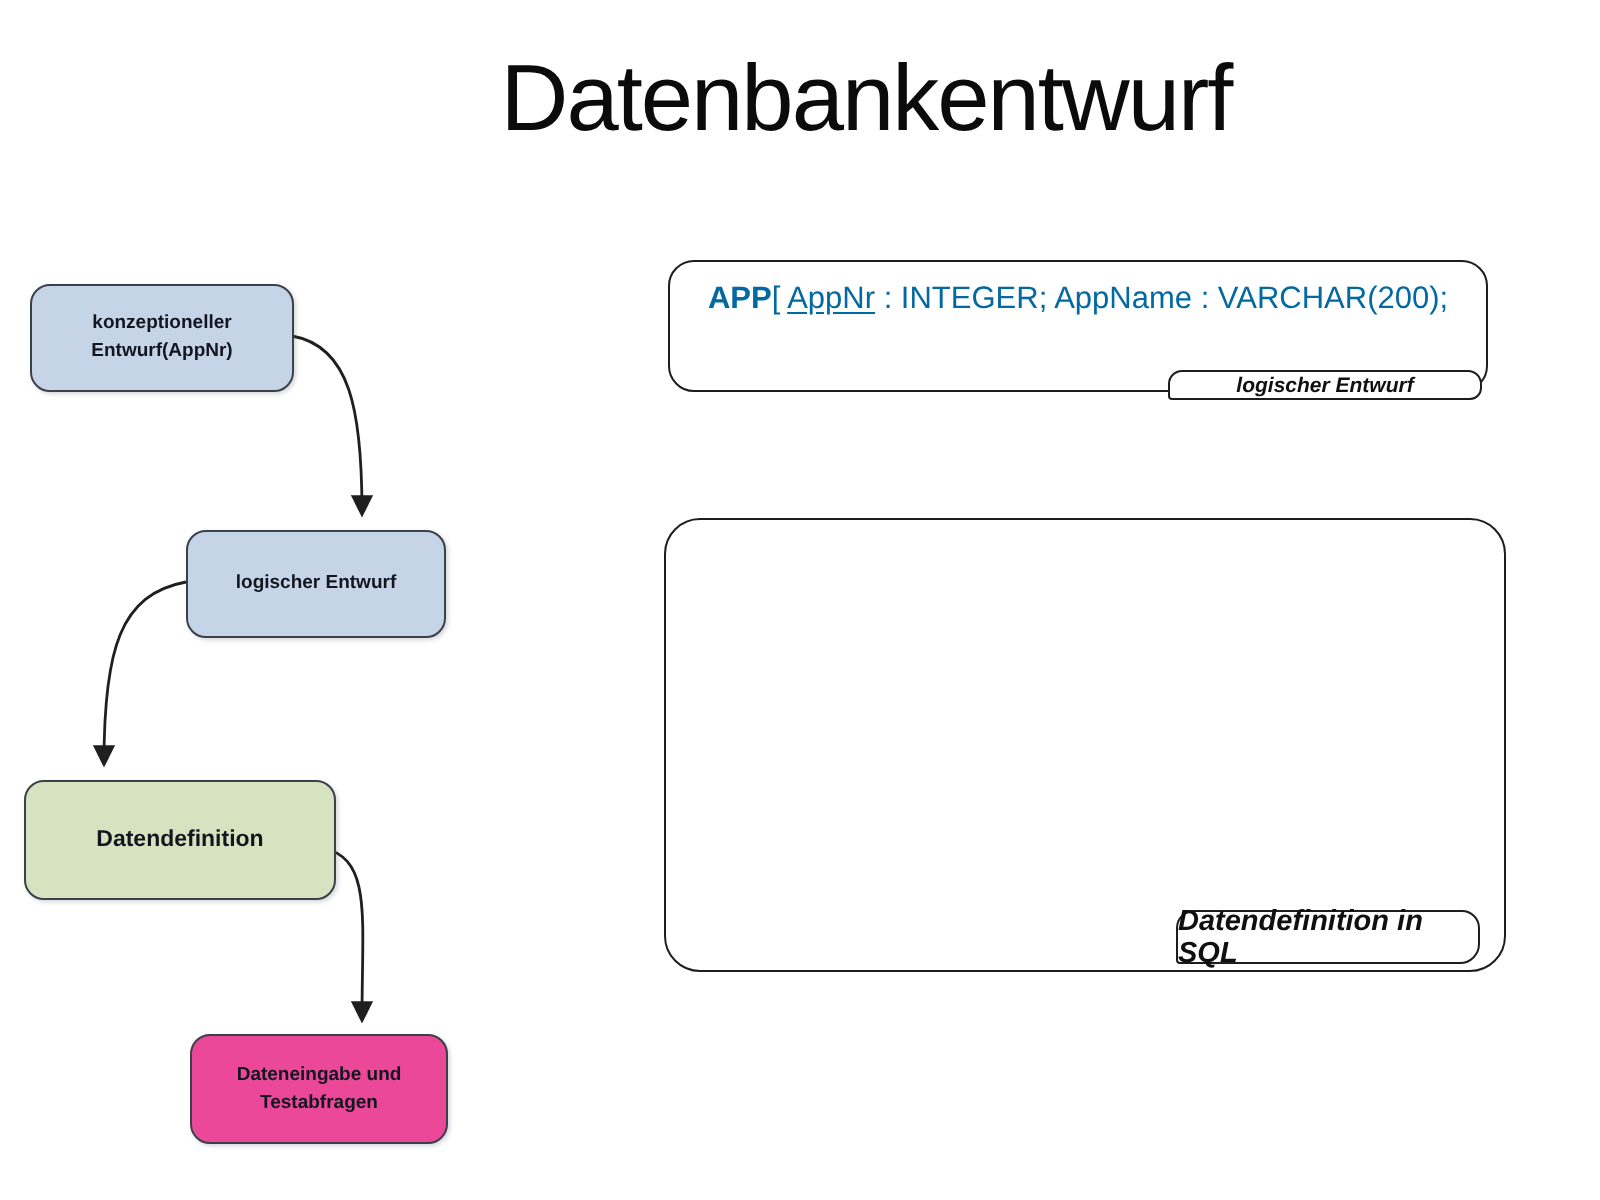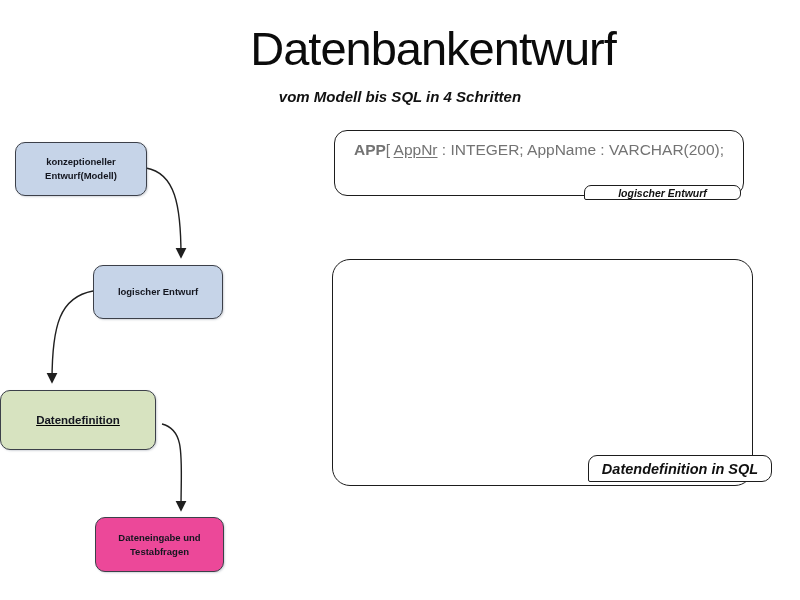--- a/index.html
+++ b/index.html
@@ -24,32 +24,32 @@
   .fbox{
     position:absolute;border:1.6px solid #3c4049;border-radius:10px;
     display:flex;align-items:center;justify-content:center;text-align:center;
     box-shadow:1px 1px 2px rgba(80,90,110,.25);
   }
   .fbox .fbox-label{
     white-space:pre-line;font-weight:bold;color:#14161f;line-height:1.45;
   }
   .fb1{left:15px;top:142px;width:130px;height:52px;font-size:9.5px;}
   .fb2{left:93px;top:265px;width:128px;height:52px;font-size:9.5px;}
-  .fb3{left:0;top:390px;width:154px;height:58px;font-size:11.5px;text-decoration:underline;}
+  .fb3{left:12px;top:390px;width:154px;height:58px;font-size:11.5px;}
   .fb4{left:95px;top:517px;width:127px;height:53px;font-size:9.5px;}
 
   
   .connectors{position:absolute;left:0;top:0;pointer-events:none;}
 
   
   .app-frame{
     position:absolute;left:334px;top:130px;width:410px;height:66px;
     border:1.5px solid #1d1d1d;border-radius:13px;background:#ffffff;
     box-sizing:border-box;padding-top:10px;text-align:center;
-    font-size:15.5px;color:#737373;line-height:18px;
+    font-size:15.5px;color:#0369a1;line-height:18px;
   }
   .app-line{white-space:nowrap;}
   .bold{font-weight:bold;}
   .underline{text-decoration:underline;text-underline-offset:2px;}
 
   
   .tab{
     position:absolute;background:#ffffff;border:1.4px solid #1d1d1d;
     display:flex;align-items:center;justify-content:center;
     font-weight:bold;font-style:italic;color:#101010;
@@ -58,46 +58,45 @@
   .tab-logisch{
     left:584px;top:185px;width:157px;height:15px;
     border-radius:7px 7px 6px 2px;font-size:10.5px;
   }
   .sql-frame{
     position:absolute;left:332px;top:259px;width:421px;height:227px;
     border:1.5px solid #1d1d1d;border-radius:18px;background:#ffffff;
     box-sizing:border-box;
   }
   .tab-sql{
-    left:588px;top:455px;width:184px;height:27px;
+    left:588px;top:455px;width:152px;height:27px;
     border-radius:9px 9px 10px 2px;font-size:14.5px;
   }
 </style>
 </head>
 <body>
 
 <div class="slide">
 
   <div class="title">Datenbankentwurf</div>
-  <div class="subtitle">vom Modell bis SQL in 4 Schritten</div>
 
   <svg class="connectors" width="800" height="600" viewBox="0 0 800 600">
     <defs>
       <marker id="arrowhead" viewBox="0 0 10 10" refX="7.5" refY="5" markerWidth="8" markerHeight="8" orient="auto-start-reverse">
         <path d="M0,0 L10,5 L0,10 z" fill="#1f1f1f"></path>
       </marker>
     </defs>
     <path d="M146,168 C175,173 181,205 181,256" fill="none" stroke="#1f1f1f" stroke-width="1.4" marker-end="url(#arrowhead)"></path>
     <path d="M93,291 C60,297 52,325 52,381" fill="none" stroke="#1f1f1f" stroke-width="1.4" marker-end="url(#arrowhead)"></path>
     <path d="M162,424 C186,430 181,458 181,509" fill="none" stroke="#1f1f1f" stroke-width="1.4" marker-end="url(#arrowhead)"></path>
   </svg>
 
   <div class="fbox fb1" style="background: rgb(198, 212, 232);">
     <span class="fbox-label">konzeptioneller
-Entwurf(Modell)</span>
+Entwurf(AppNr)</span>
   </div>
   <div class="fbox fb2" style="background: rgb(198, 212, 232);">
     <span class="fbox-label">logischer Entwurf</span>
   </div>
   <div class="fbox fb3" style="background: rgb(215, 227, 192);">
     <span class="fbox-label">Datendefinition</span>
   </div>
   <div class="fbox fb4" style="background: #ec4899;">
     <span class="fbox-label">Dateneingabe und
 Testabfragen</span>

